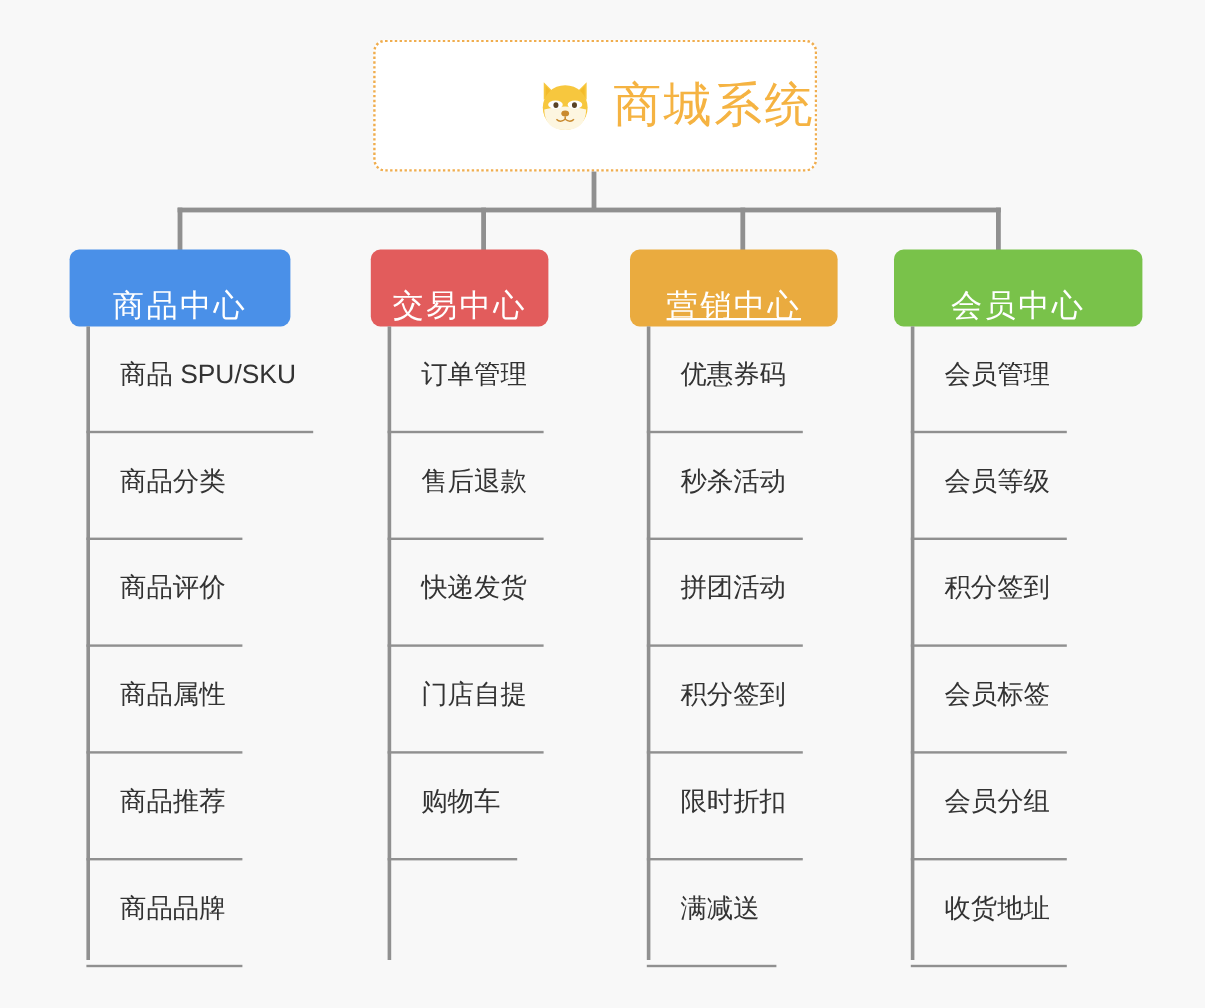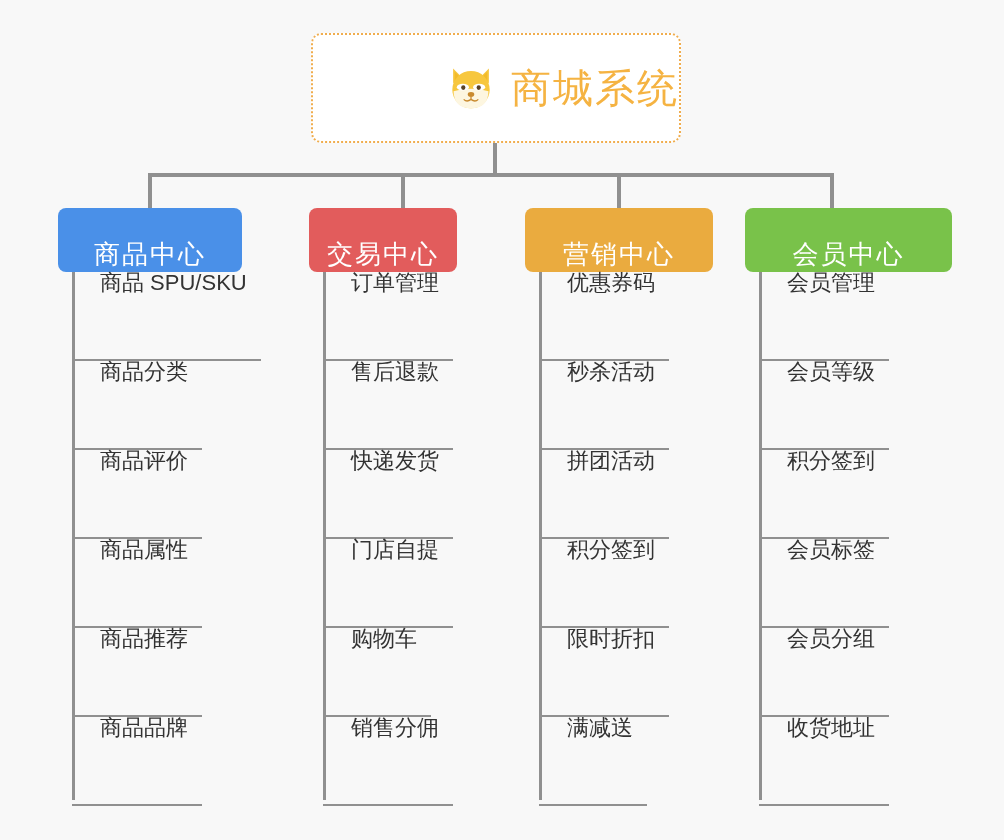--- a/index.html
+++ b/index.html
@@ -95,42 +95,42 @@
     display: flex;
     align-items: flex-end;
     justify-content: center;
     color: #ffffff;
     font-size: 26px;
     letter-spacing: 2px;
     white-space: nowrap;
   }
   .col1 .cat-header { width: 184px; background: #4a90e8; }
   .col2 .cat-header { width: 148px; background: #e25c5c; }
-  .col3 .cat-header { width: 188px; background: #eaab3f; }
+  .col3 .cat-header { width: 173px; background: #eaab3f; text-decoration: underline; }
   .col4 .cat-header { width: 207px; background: #79c24a; }
 
   
   .leaf-list {
     position: relative;
     margin-top: 0;
     padding-left: 14px;
   }
   .spine {
     position: absolute;
     left: 14px;
     top: 0;
     width: 3px;
     height: 528px;
     background: #909090;
   }
   .leaf {
     position: relative;
     height: 89px;
     display: flex;
-    align-items: flex-start;
+    align-items: center;
     padding-left: 28px;
   }
   .leaf-label {
     font-size: 22px;
     color: #333333;
     line-height: 1;
     padding-bottom: 10px;
     white-space: nowrap;
     position: relative;
     z-index: 2;
@@ -228,24 +228,20 @@
         <span class="leaf-rule" style="width: 130px;"></span>
       </div>
       <div class="leaf">
         <span class="leaf-label">门店自提</span>
         <span class="leaf-rule" style="width: 130px;"></span>
       </div>
       <div class="leaf">
         <span class="leaf-label">购物车</span>
         <span class="leaf-rule" style="width: 108px;"></span>
       </div>
-      <div class="leaf">
-        <span class="leaf-label">销售分佣</span>
-        <span class="leaf-rule" style="width: 130px;"></span>
-      </div>
     </div>
   </div>
 
   <div class="column col3">
     <div class="cat-header" style="background: rgb(234, 171, 63);">
       <span>营销中心</span>
     </div>
     <div class="leaf-list">
       <div class="spine"></div>
       <div class="leaf">

